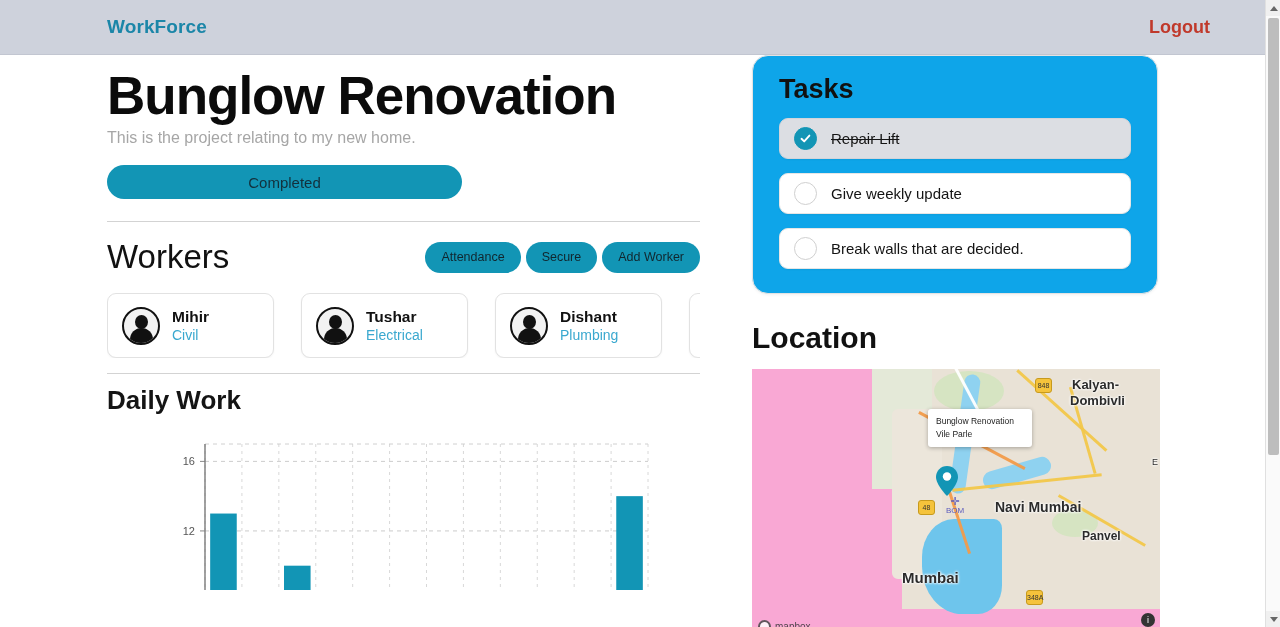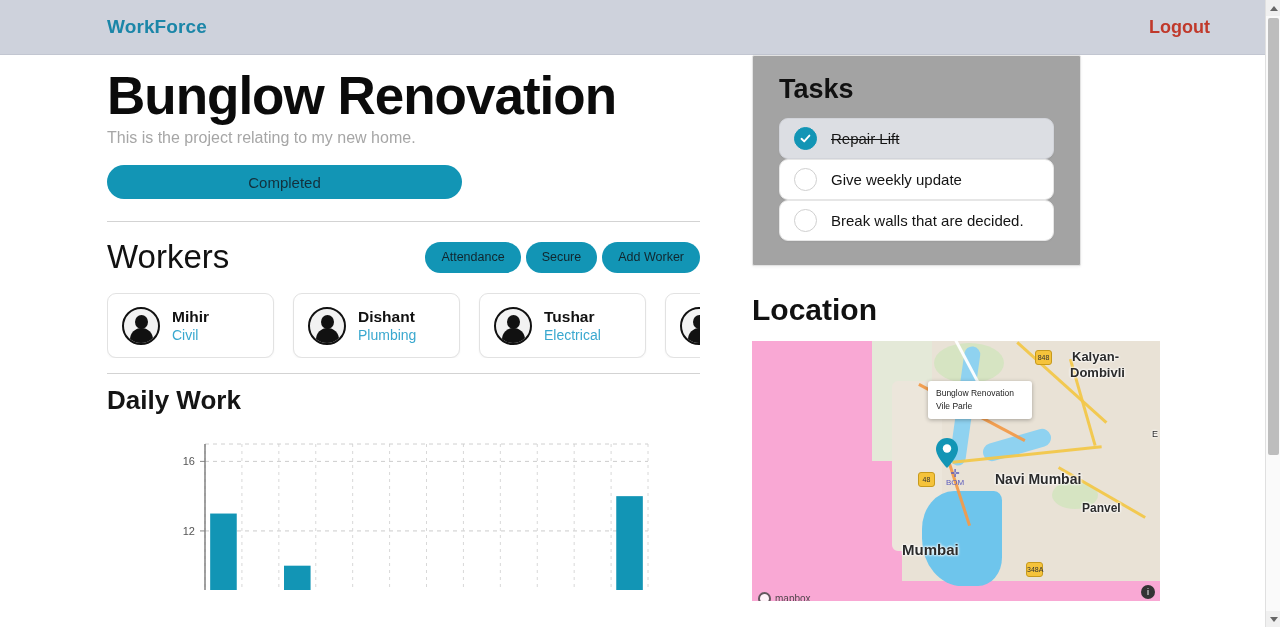--- a/index.html
+++ b/index.html
@@ -66,21 +66,21 @@
   .wk-actions{ margin-left:auto; display:flex; gap:5px; }
   .pill{
     background:#1295b5; color:#11262e; border:none;
     border-radius:16px; height:31px; padding:0 16px;
     font-size:12.5px; font-family:"Liberation Sans", sans-serif;
     cursor:pointer; white-space:nowrap;
   }
 
   
   .workers-strip{
-    margin-top:11px; display:flex; gap:19px;
+    margin-top:11px; display:flex; gap:27px;
     width:593px; overflow:hidden;
   }
   .wcard{
     flex:0 0 167px; height:65px;
     border:1px solid #e2e2e2; border-radius:9px;
     background:#fff; box-shadow:0 1px 2px rgba(0,0,0,.05);
     display:flex; align-items:center; padding:0 14px; gap:12px;
     cursor:pointer;
   }
   .avatar{
@@ -104,29 +104,29 @@
   .chart-wrap{ margin-top:11px; width:593px; }
   .chart-title{
     text-align:left; font-size:26px; font-weight:bold;
     color:#141414; margin:8px 0 0 0;
   }
   .plot{ position:relative; margin-top:14px; height:160px; }
 
   
   .right{ position:absolute; left:752px; top:0; width:408px; }
   .tasks-card{
-    border:1px solid #e3e3e3; border-radius:2px; background:#a3a3a3;
+    border:1px solid #e3e3e3; border-radius:16px; background:#0ea5e9;
     box-shadow:0 1px 3px rgba(0,0,0,.06);
-    padding:18px 26px 24px 26px; width:329px;
+    padding:18px 26px 24px 26px; width:406px;
   }
   .tasks-title{ font-size:27px; font-weight:bold; margin:0 0 13px 0; color:#111; }
   .task{
     display:flex; align-items:center; gap:14px;
     height:41px; border-radius:9px; border:1px solid #e6e6e6;
-    background:#fff; padding:0 14px; 
+    background:#fff; padding:0 14px; margin-bottom:14px;
     box-shadow:0 1px 2px rgba(0,0,0,.05); cursor:pointer;
   }
   .task.done{ background:#dcdee3; border-color:#d2d4da; }
   .chk{
     flex:0 0 23px; width:23px; height:23px; border-radius:50%;
     border:1.5px solid #d0d0d0; background:#fff;
     display:flex; align-items:center; justify-content:center;
   }
   .task.done .chk{
     background:#1295b5; border-color:#1295b5;
@@ -278,32 +278,32 @@
           <span class="wname">Mihir</span><br>
           <span class="wrole">Civil</span>
         </span>
       </div>
       <div class="wcard">
         <span class="avatar">
             <i class="head"></i>
             <i class="body"></i>
           </span>
         <span>
-          <span class="wname">Dishant</span><br>
-          <span class="wrole">Plumbing</span>
+          <span class="wname">Tushar</span><br>
+          <span class="wrole">Electrical</span>
         </span>
       </div>
       <div class="wcard">
         <span class="avatar">
             <i class="head"></i>
             <i class="body"></i>
           </span>
         <span>
-          <span class="wname">Tushar</span><br>
-          <span class="wrole">Electrical</span>
+          <span class="wname">Dishant</span><br>
+          <span class="wrole">Plumbing</span>
         </span>
       </div>
       <div class="wcard">
         <span class="avatar">
             <i class="head"></i>
             <i class="body"></i>
           </span>
         <span>
           <span class="wname"></span><br>
           <span class="wrole"></span>

